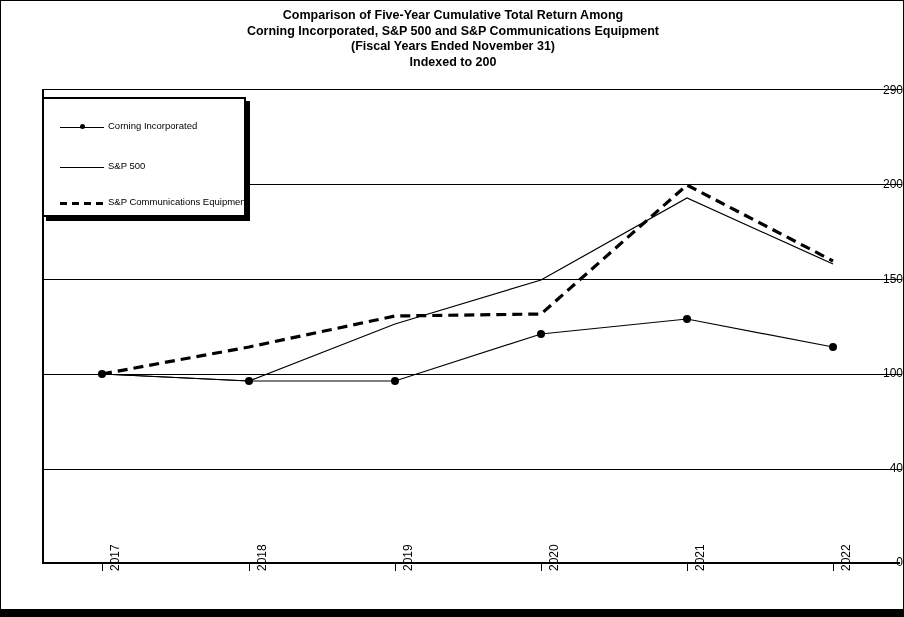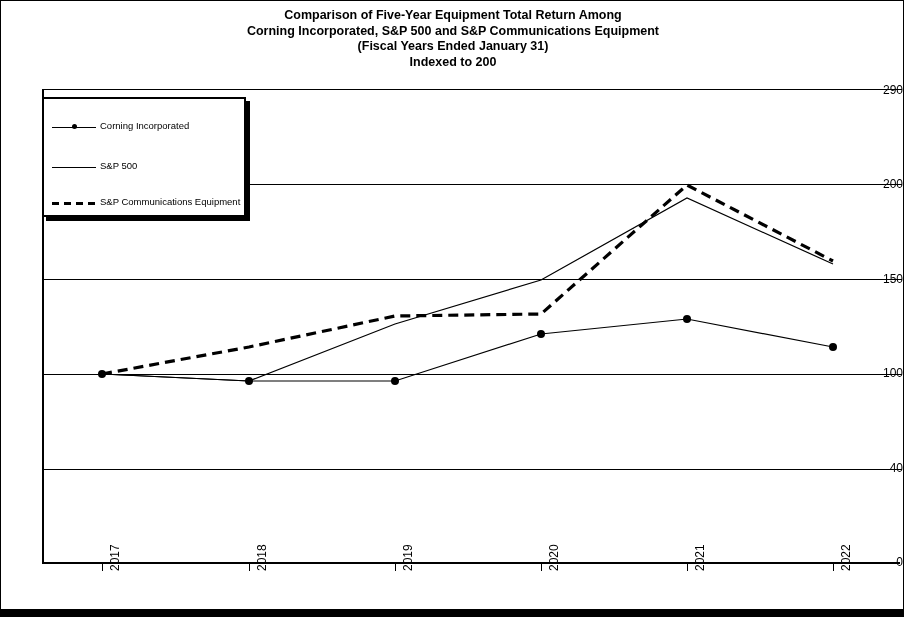--- a/index.html
+++ b/index.html
@@ -84,21 +84,21 @@
     top: 96px;
     width: 204px;
     height: 120px;
     background: #ffffff;
     border: 2px solid #000000;
     box-shadow: 4px 4px 0 0 #000000;
     box-sizing: border-box;
   }
   .legend-row {
     position: absolute;
-    left: 0;
+    left: 8px;
     width: 204px;
     height: 24px;
     padding-left: 36px;
   }
   .legend-label {
     position: absolute;
     left: 56px;
     top: 4px;
     font-size: 9.5px;
     color: #000000;
@@ -128,23 +128,23 @@
     height: 617px;
     pointer-events: none;
   }
 </style>
 </head>
 <body>
 
 <div id="page">
 
   <div class="title-block">
-    <span class="title-line">Comparison of Five-Year Equipment Total Return Among</span>
+    <span class="title-line">Comparison of Five-Year Cumulative Total Return Among</span>
     <span class="title-line">Corning Incorporated, S&amp;P 500 and S&amp;P Communications Equipment</span>
-    <span class="title-line">(Fiscal Years Ended January 31)</span>
+    <span class="title-line">(Fiscal Years Ended November 31)</span>
     <span class="title-line">Indexed to 200</span>
   </div>
 
   <div class="ytick-label" style="top:82px;">290</div>
   <div class="ytick-label" style="top:176px;">200</div>
   <div class="ytick-label" style="top:271px;">150</div>
   <div class="ytick-label" style="top:365px;">100</div>
   <div class="ytick-label" style="top:460px;">40</div>
   <div class="ytick-label" style="top:554px;">0</div>
 

